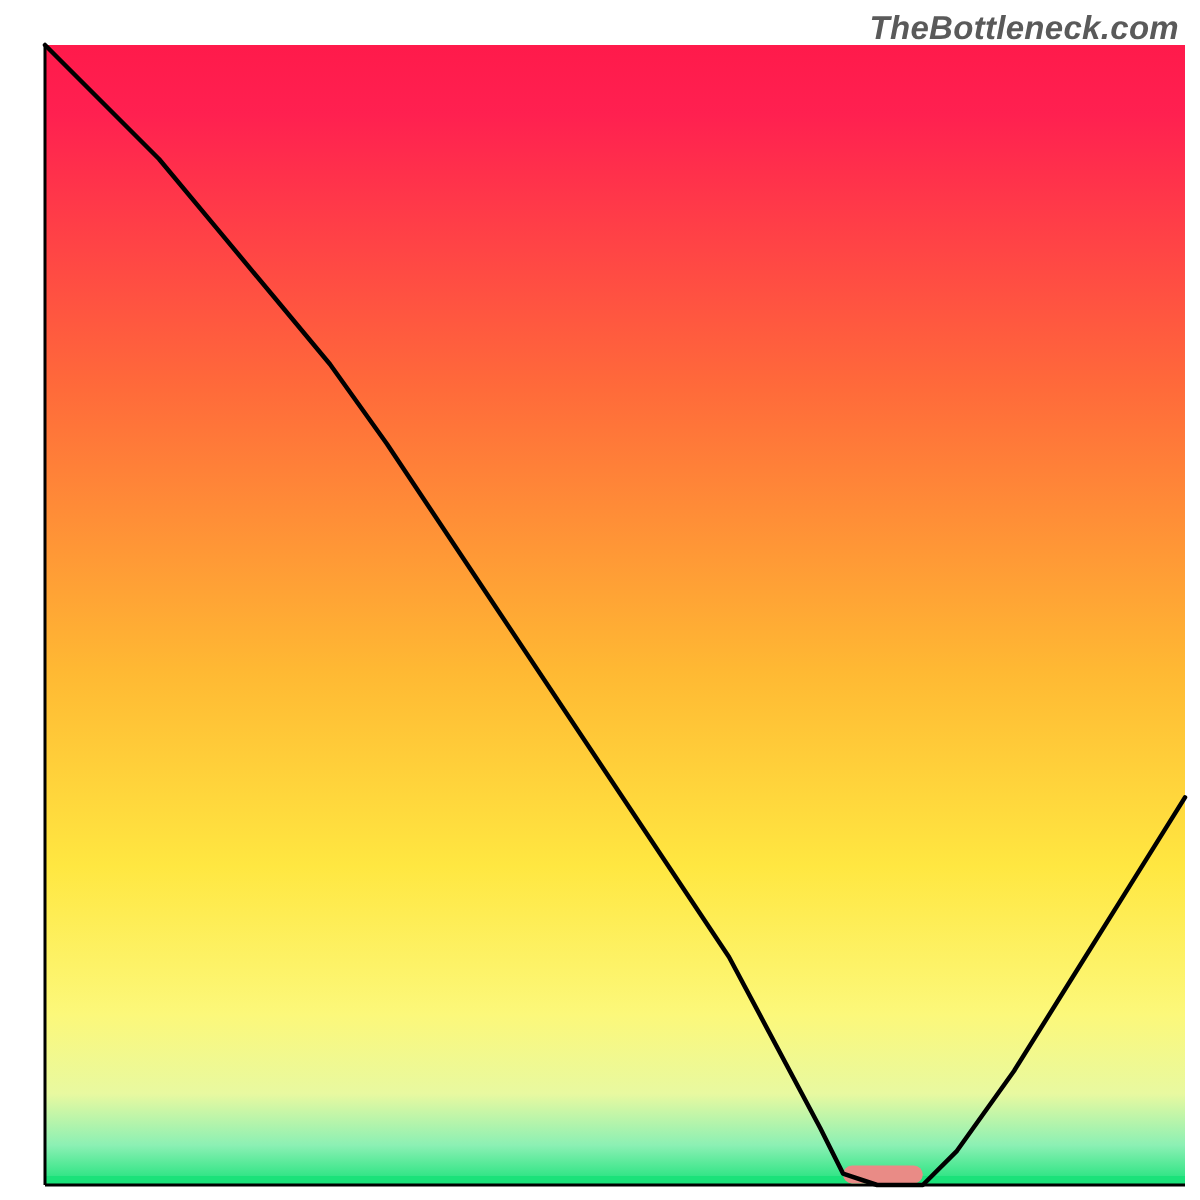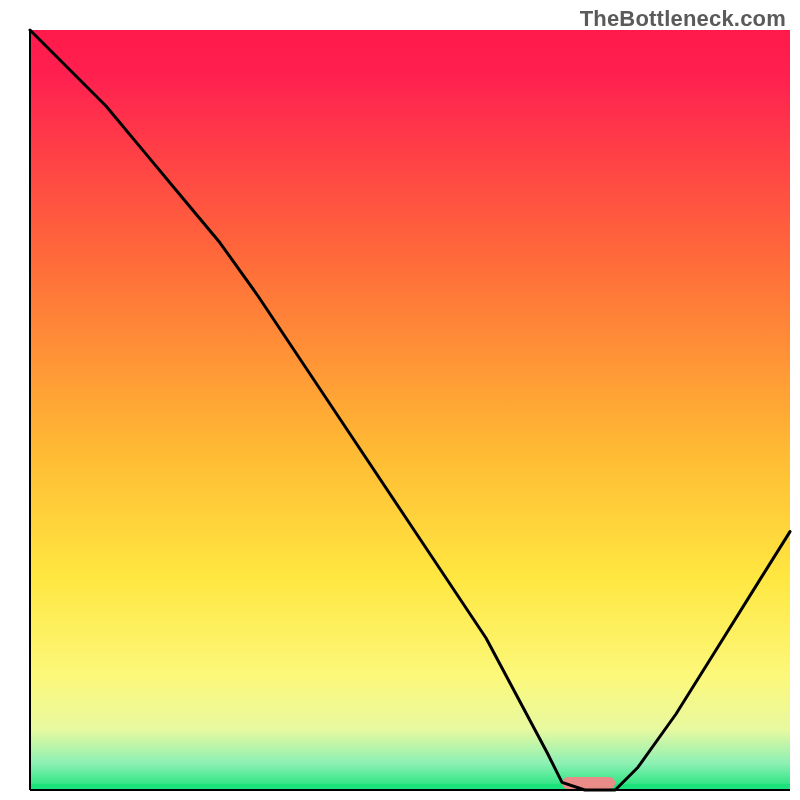--- a/index.html
+++ b/index.html
@@ -17,20 +17,21 @@
     box-sizing: border-box;
   }
   .watermark {
     position: absolute;
     top: 6px;
     right: 14px;
     font-size: 22px;
     font-weight: 600;
     color: #5a5a5a;
     letter-spacing: 0.2px;
+    font-style: italic;
   }
   svg {
     display: block;
   }
 </style>
 </head>
 <body>
 
 <div class="frame">
   <div class="watermark">TheBottleneck.com</div>

